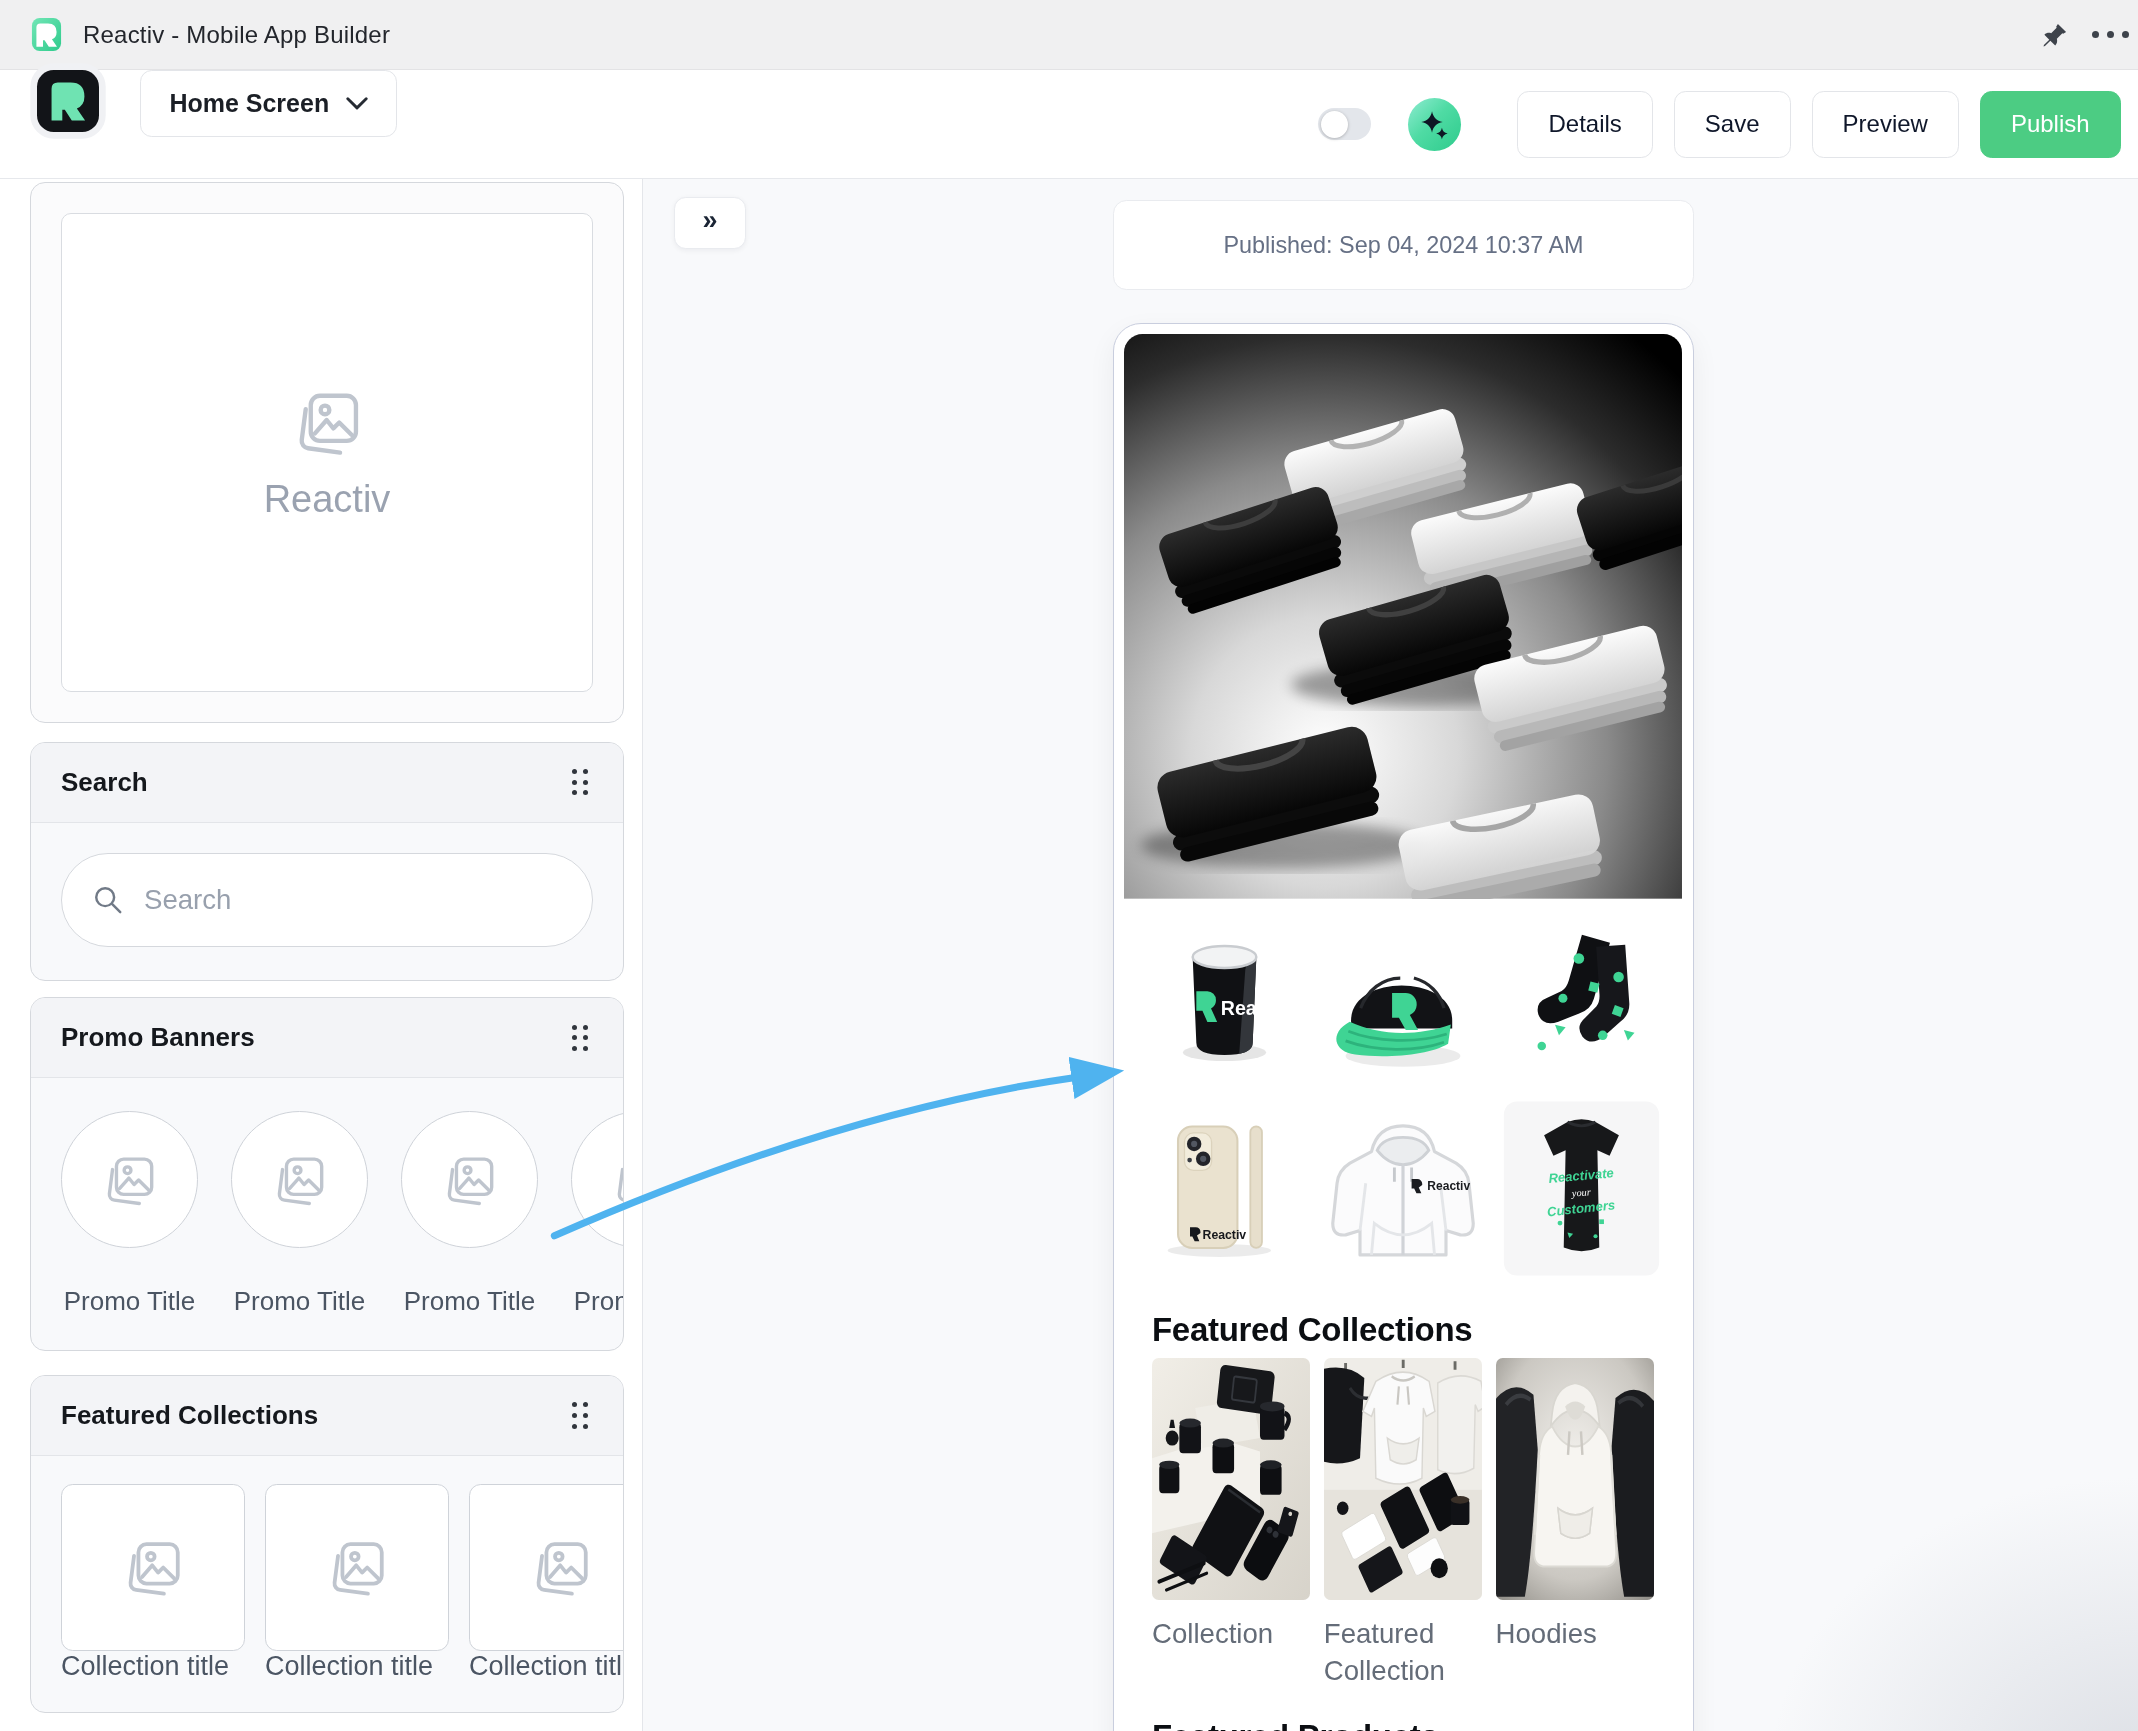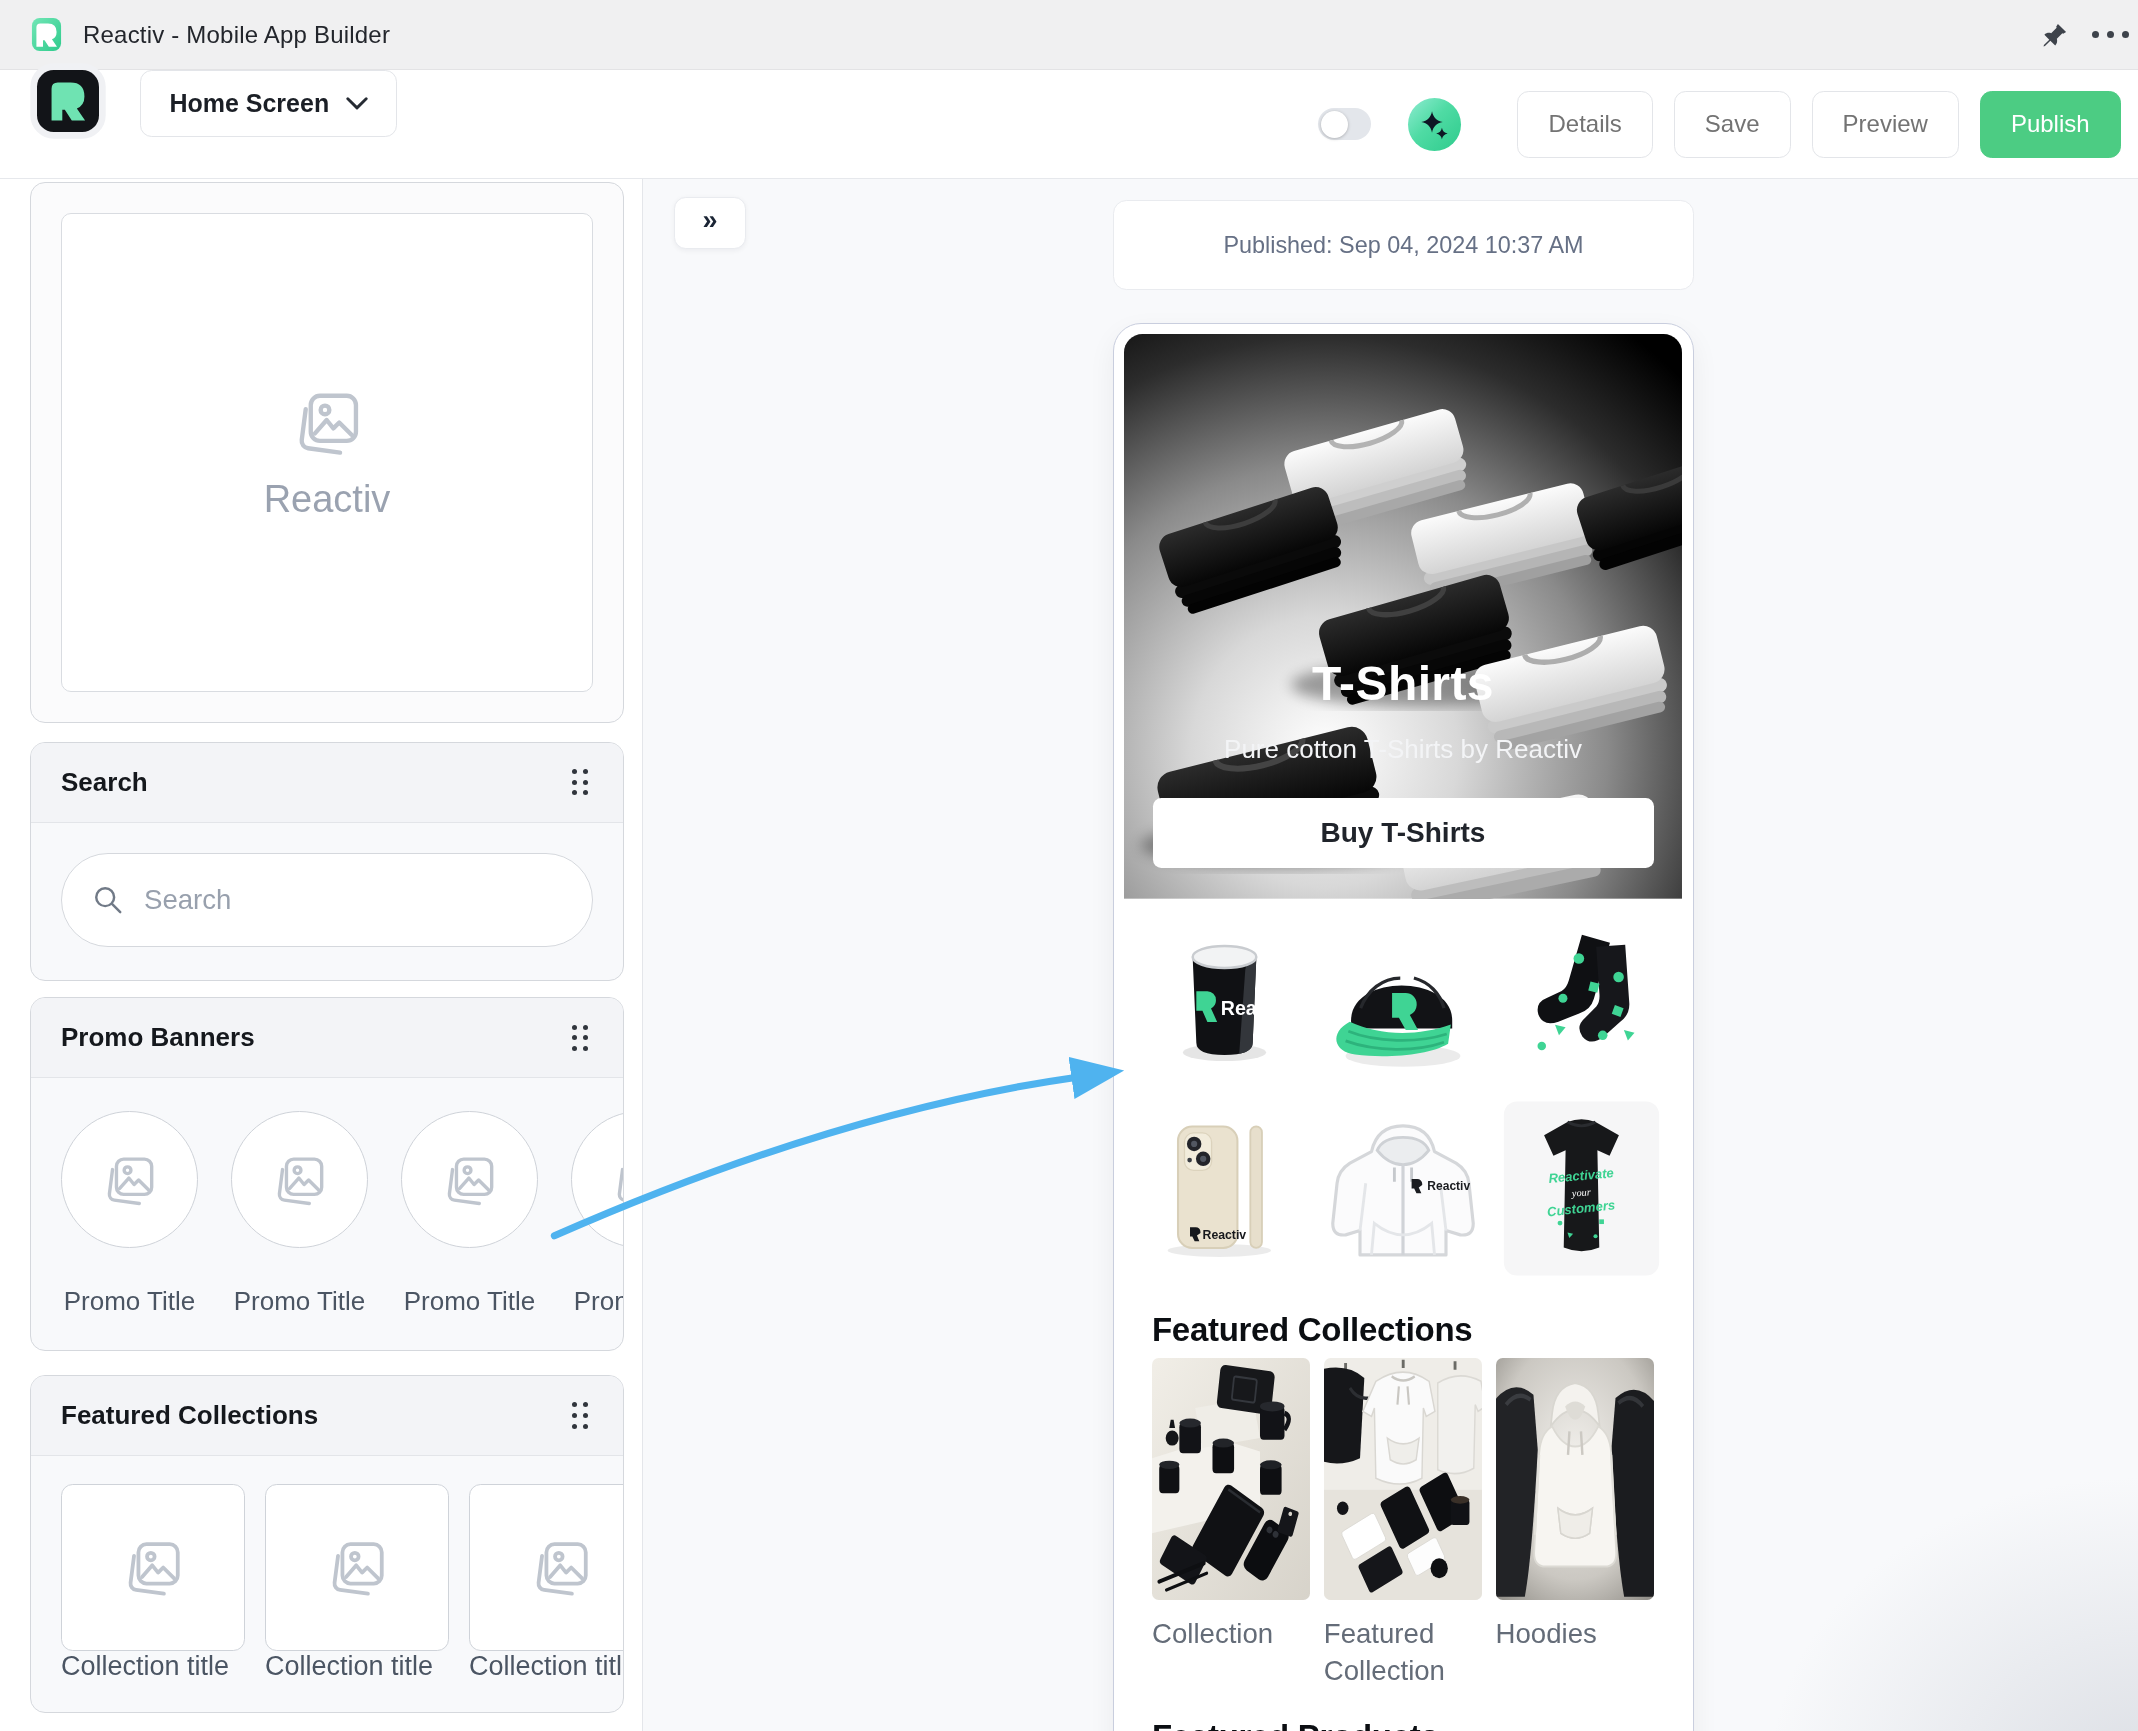--- a/index.html
+++ b/index.html
@@ -26,21 +26,21 @@
   .screen-select { margin-left:30px; height:67px; background:#fff; border:1.3px solid #e3e5e9; border-radius:11.7px;
     display:flex; align-items:center; gap:16.7px; padding:0 28px; font-size:25px; font-weight:600; color:#1b1f26; cursor:pointer;
     font-family:"Liberation Sans", sans-serif; }
   .toolbar-right { margin-left:auto; display:flex; align-items:center; }
   .toggle { width:53px; height:32px; border-radius:16px; background:#e3e6eb; position:relative; cursor:pointer; margin-right:37px; }
   .toggle .knob { position:absolute; left:2.5px; top:2.5px; width:27px; height:27px; border-radius:50%; background:#fff;
     box-shadow:0 0.8px 3.3px rgba(0,0,0,.25); }
   .ai-btn { width:53px; height:53px; border-radius:50%; border:none; cursor:pointer; margin-right:35px;
     background:linear-gradient(135deg,#90ecd2 0%,#4fdba4 45%,#2ecb8c 100%); display:flex; align-items:center; justify-content:center; }
   .btn { height:67px; border:1.3px solid #e3e5e9; background:#fff; border-radius:11.7px; padding:0 30px;
-    font-size:24px; font-weight:500; color:#737373; cursor:pointer; margin-left:21px; font-family:"Liberation Sans", sans-serif; }
+    font-size:24px; font-weight:500; color:#0f172a; cursor:pointer; margin-left:21px; font-family:"Liberation Sans", sans-serif; }
   .btn.publish { background:#4ccc83; border-color:#4ccc83; color:#fff; }
 
   
   .main { flex:1; display:flex; min-height:0; }
   .sidebar { width:643px; flex:0 0 643px; background:#fff; border-right:0.8px solid #e4e6ea; overflow:hidden;
     padding:3.3px 0 0 30px; }
   .card { width:594px; border:1.3px solid #d5d8dd; border-radius:15px; background:#f8f9fb; overflow:hidden; }
   .headline-card { height:541px; background:#fbfbfc; margin-bottom:18.4px; display:flex; cursor:pointer; }
   .headline-inner { flex:1; margin:30px; background:#fff; border:1.3px solid #d9dce1; border-radius:10px;
     display:flex; flex-direction:column; align-items:center; justify-content:center; }
@@ -383,25 +383,20 @@
                 <rect x="-106" y="-36" width="212" height="66" rx="16" fill="url(#bsh)"></rect>
                 <path d="M-44 -36 a44 16 0 0 0 88 0" fill="none" stroke="#444" stroke-width="6"></path>
               </g>
               <g transform="translate(450 612) rotate(-12) scale(1.12)">
                 <rect x="-104" y="26" width="208" height="16" rx="8" fill="#bdbdbd"></rect>
                   <rect x="-100" y="40" width="200" height="14" rx="7" fill="#ababab"></rect>
                 <rect x="-106" y="-36" width="212" height="66" rx="16" fill="url(#wsh)" opacity=".95"></rect>
                 <path d="M-44 -36 a44 16 0 0 0 88 0" fill="none" stroke="#a6a6a6" stroke-width="6"></path>
               </g>
             </svg>
-            <div class="hero-overlay">
-              <div class="hero-title">T-Shirts</div>
-              <div class="hero-sub">Pure cotton T-Shirts by Reactiv</div>
-              <button class="hero-cta">Buy T-Shirts</button>
-            </div>
           </div>
 
           <div class="products-grid">
             <div class="cell">
               <svg width="147" height="147" viewBox="0 0 120 120">
                 <ellipse cx="60" cy="100" rx="34" ry="7" fill="#000" opacity=".10"></ellipse>
                 <path d="M34 22 L86 22 L83 92 Q83 102 60 102 Q37 102 37 92 Z" fill="#101114"></path>
                 <path d="M79 25 L86 22 L83 92 Q83 99 72 101 L77 32 Z" fill="#33363b"></path>
                 <ellipse cx="60" cy="22" rx="26" ry="9" fill="#f2f3f4"></ellipse>
                 <ellipse cx="60" cy="22" rx="26" ry="9" fill="none" stroke="#c9ccd0" stroke-width="2"></ellipse>

